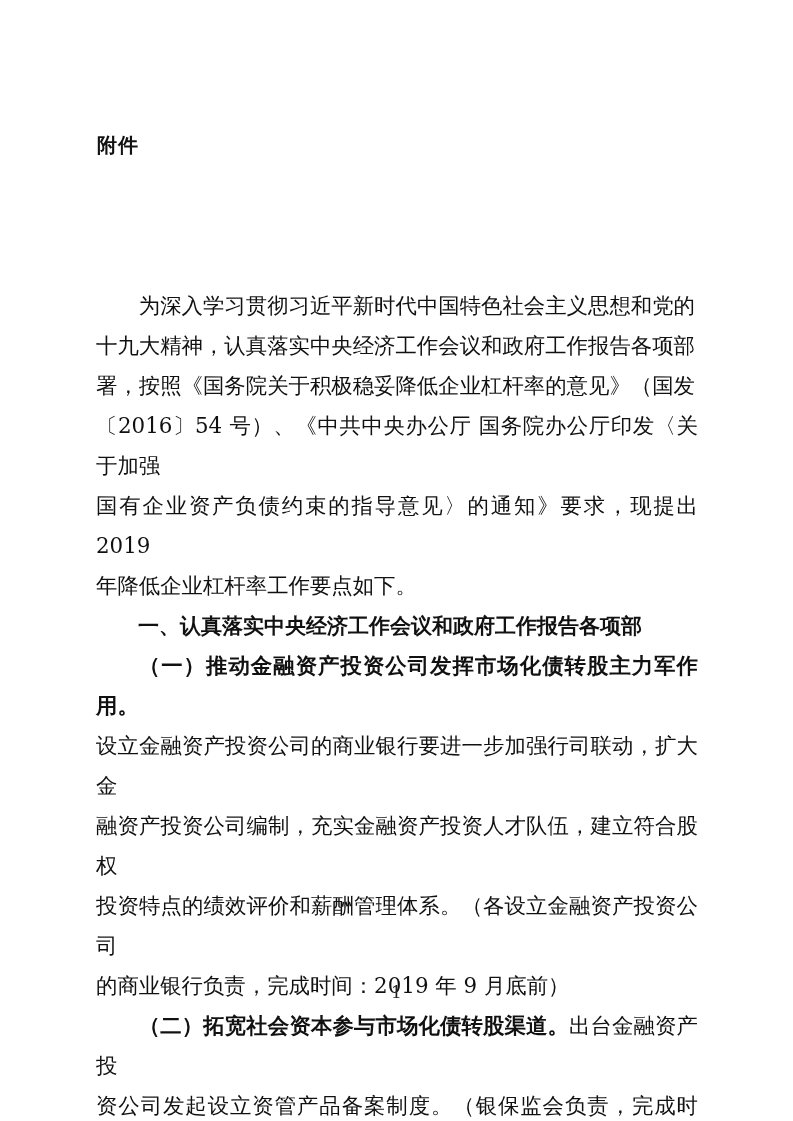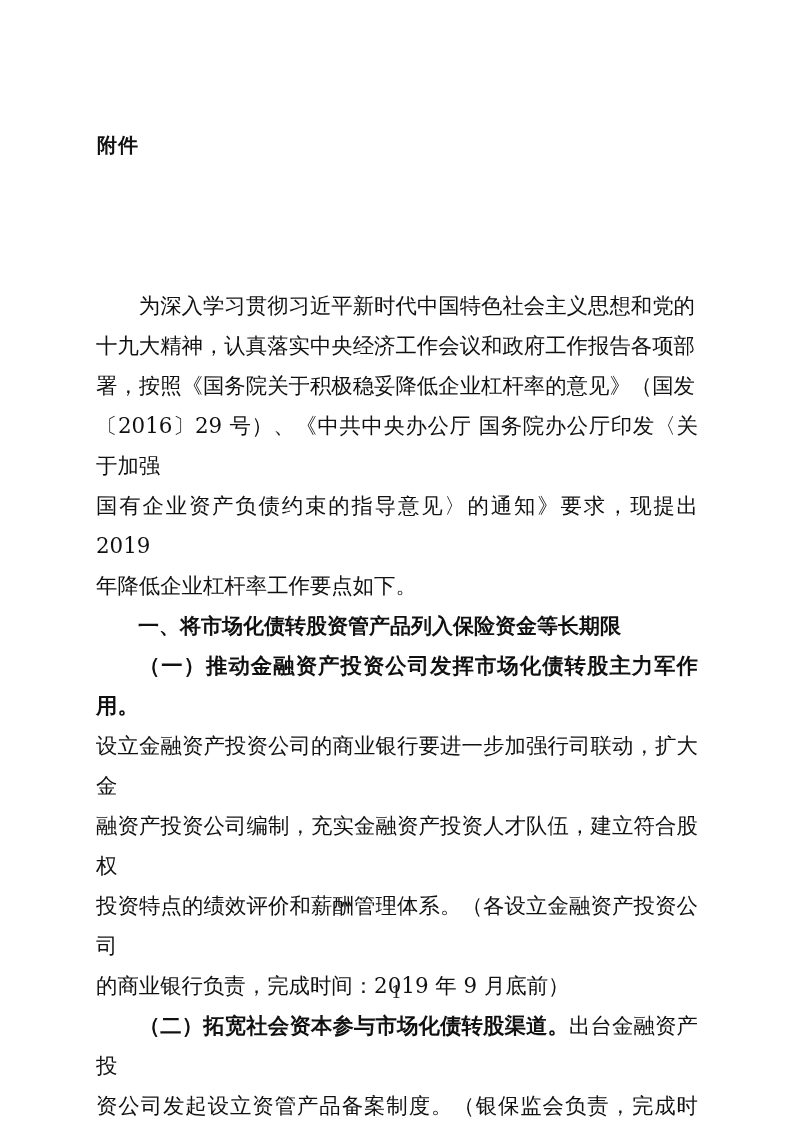--- a/index.html
+++ b/index.html
@@ -72,24 +72,24 @@
 <body>
 
 <div class="page">
   <div class="attachment">附件</div>
 
 
   <div class="doc-body">
       <p class="body"><span>为深入学习贯彻习近平新时代中国特色社会主义思想和党的
 十九大精神，认真落实中央经济工作会议和政府工作报告各项部
 署，按照《国务院关于积极稳妥降低企业杠杆率的意见》（国发
-〔2016〕29 号）、《中共中央办公厅 国务院办公厅印发〈关于加强
+〔2016〕54 号）、《中共中央办公厅 国务院办公厅印发〈关于加强
 国有企业资产负债约束的指导意见〉的通知》要求，现提出 2019
 年降低企业杠杆率工作要点如下。</span></p>
-      <p class="heading"><span class="bold">一、将市场化债转股资管产品列入保险资金等长期限</span></p>
+      <p class="heading"><span class="bold">一、认真落实中央经济工作会议和政府工作报告各项部</span></p>
       <p class="body"><span class="bold">（一）推动金融资产投资公司发挥市场化债转股主力军作用。</span><span>
 设立金融资产投资公司的商业银行要进一步加强行司联动，扩大金
 融资产投资公司编制，充实金融资产投资人才队伍，建立符合股权
 投资特点的绩效评价和薪酬管理体系。（各设立金融资产投资公司
 的商业银行负责，完成时间：2019 年 9 月底前）</span></p>
       <p class="body"><span class="bold">（二）拓宽社会资本参与市场化债转股渠道。</span><span>出台金融资产投
 资公司发起设立资管产品备案制度。（银保监会负责，完成时间：
 2019 年 9 月底前）将市场化债转股资管产品列入保险资金等长期限
 资金允许投资的白名单。（银保监会负责，完成时间：2019 年 9 月
 底前）探索提出允许在满足一定条件下公募资管产品依法合规参与</span></p>

